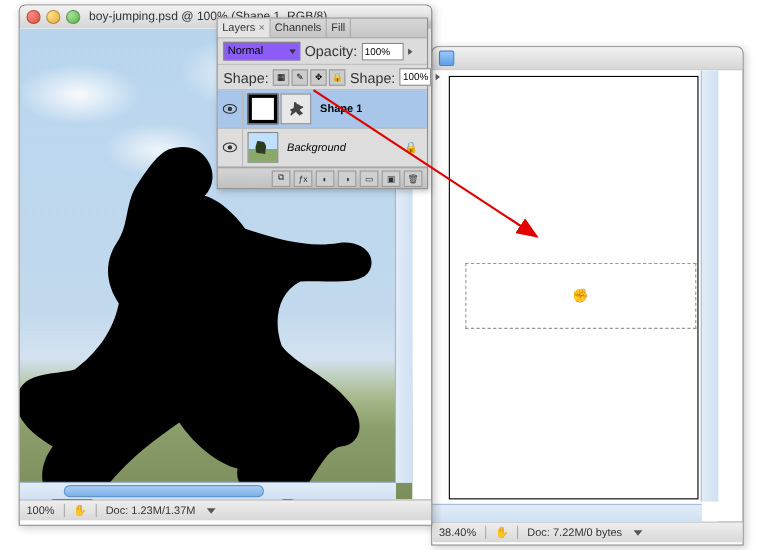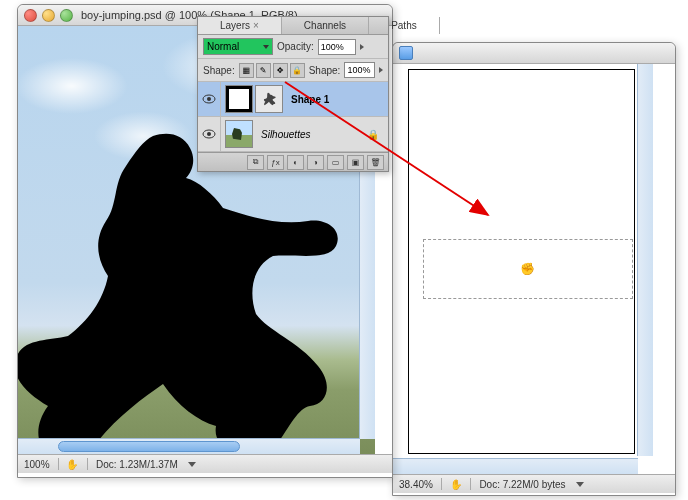--- a/index.html
+++ b/index.html
@@ -24,27 +24,27 @@
 .scroll-h{position:absolute;left:0;right:15px;bottom:0;height:15px;background:linear-gradient(#e2ecf7,#cfe1f3);border-top:1px solid #9fb9d4}
 .thumb-v{position:absolute;top:2px;left:2px;right:2px;height:140px;background:linear-gradient(90deg,#a8cdf3,#7eb2e8);border:1px solid #5e95cf;border-radius:6px}
 .thumb-h{position:absolute;left:40px;top:2px;bottom:2px;width:180px;background:linear-gradient(#a8cdf3,#7eb2e8);border:1px solid #5e95cf;border-radius:6px}
 .statusbar{height:18px;background:linear-gradient(#eee,#d8d8d8);border-top:1px solid #aaa;display:flex;align-items:center;font-size:10px;color:#333;padding:0 6px;gap:8px}
 .statusbar .sep{width:1px;height:12px;background:#aaa}
 .statusbar .tri{width:0;height:0;border-left:4px solid transparent;border-right:4px solid transparent;border-top:5px solid #555;margin-left:2px}
 
 
 .panel{position:absolute;left:197px;top:16px;width:190px;background:#dcdcdc;border:1px solid #888;box-shadow:2px 2px 6px rgba(0,0,0,.25);font-size:10px}
 .tabs{display:flex;background:linear-gradient(#d8d8d8,#c5c5c5);border-bottom:1px solid #999}
-.tab{padding:3px 22px;border-right:1px solid #aaa;color:#333}
+.tab{padding:3px 4px;border-right:1px solid #aaa;color:#333}
 .tab.active{background:#e5e5e5}
 .tab .x{margin-left:3px;color:#777}
 .panel-row{display:flex;align-items:center;padding:3px 5px;gap:4px;background:#dcdcdc;border-bottom:1px solid #bbb}
-.blend{background:#22c55e;border:1px solid #888;height:15px;width:62px;padding:0 3px;display:flex;align-items:center;justify-content:space-between}
+.blend{background:#8b5cf6;border:1px solid #888;height:15px;width:62px;padding:0 3px;display:flex;align-items:center;justify-content:space-between}
 .blend .arr{width:0;height:0;border-left:3px solid transparent;border-right:3px solid transparent;border-top:4px solid #333}
-.lbl{font-size:10px;color:#333}
+.lbl{font-size:13px;color:#333}
 .pct{background:#fff;border:1px solid #888;height:14px;width:32px;font-size:9px;display:flex;align-items:center;padding:0 2px}
 .lockicons{display:flex;gap:2px}
 .lockicons span{width:13px;height:13px;background:#ccc;border:1px solid #999;display:flex;align-items:center;justify-content:center;font-size:8px}
 .layers{background:#ddd}
 .layer{display:flex;align-items:center;height:34px;border-bottom:1px solid #bbb}
 .layer.sel{background:#a8c5ea}
 .eye{width:22px;display:flex;align-items:center;justify-content:center;border-right:1px solid #bbb;height:100%}
 .eye svg{width:14px;height:10px}
 .thumbwrap{display:flex;align-items:center;gap:2px;padding:0 4px}
 .lthumb{width:26px;height:26px;background:#fff;border:1px solid #888;position:relative}
@@ -122,21 +122,21 @@
     <span class="sep"></span>
     <span>Doc: 1.23M/1.37M</span>
     <span class="tri"></span>
   </div>
 </div>
 
 <div class="panel">
   <div class="tabs">
     <div class="tab active"><span>Layers</span><span class="x">×</span></div>
     <div class="tab">Channels</div>
-    <div class="tab">Paths</div>
+    <div class="tab">Fill</div>
   </div>
   <div class="panel-row">
     <div class="blend">
         <span>Normal</span>
         <span class="arr"></span>
       </div>
     <span class="lbl">Opacity:</span>
     <div class="pct">100%</div>
     <span style="width:0;height:0;border-top:3px solid transparent;border-bottom:3px solid transparent;border-left:4px solid #555"></span>
   </div>
@@ -173,21 +173,21 @@
     <div class="layer">
       <div class="eye">
           <svg viewBox="0 0 14 10">
             <ellipse cx="7" cy="5" rx="6" ry="4" fill="none" stroke="#333" stroke-width="1"></ellipse>
             <circle cx="7" cy="5" r="2" fill="#333"></circle>
           </svg>
         </div>
       <div class="thumbwrap">
         <div class="lthumb bg"></div>
       </div>
-      <span class="lname">Silhouettes</span>
+      <span class="lname">Background</span>
       <span class="lock">🔒</span>
     </div>
   </div>
   <div class="panel-foot">
     <span>⧉</span>
     <span>ƒx</span>
     <span>◐</span>
     <span>◑</span>
     <span>▭</span>
     <span>▣</span>

